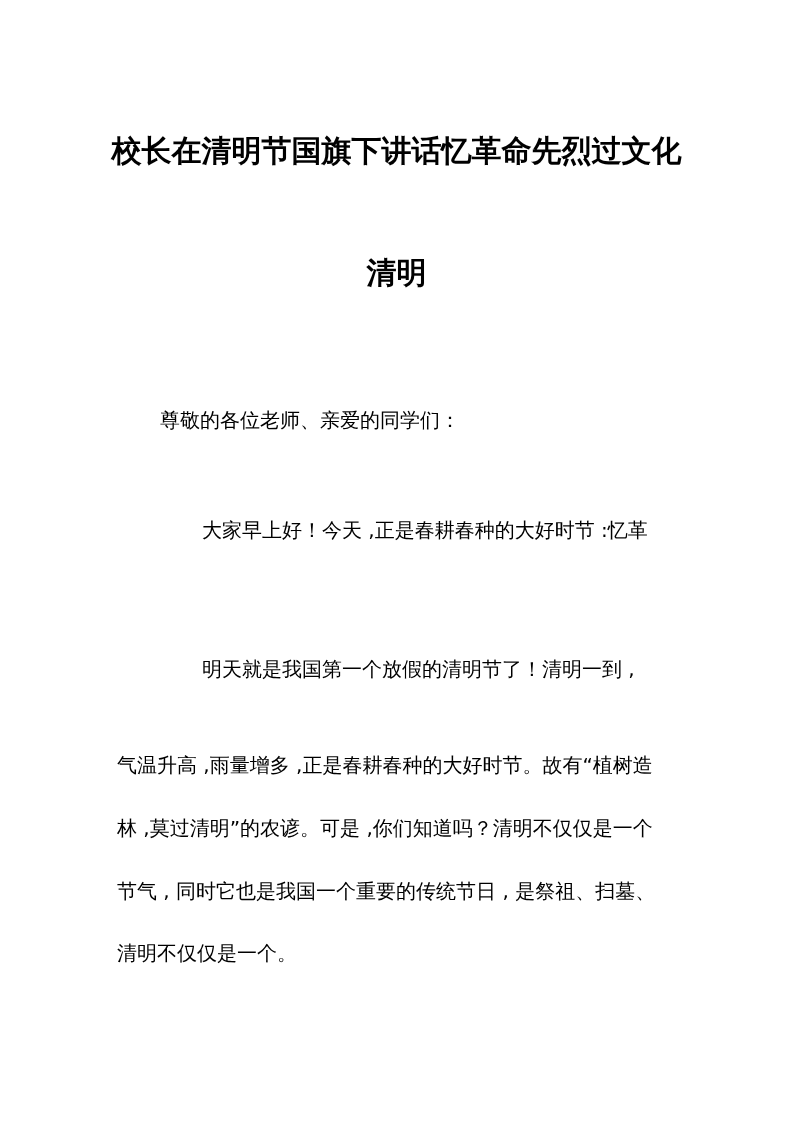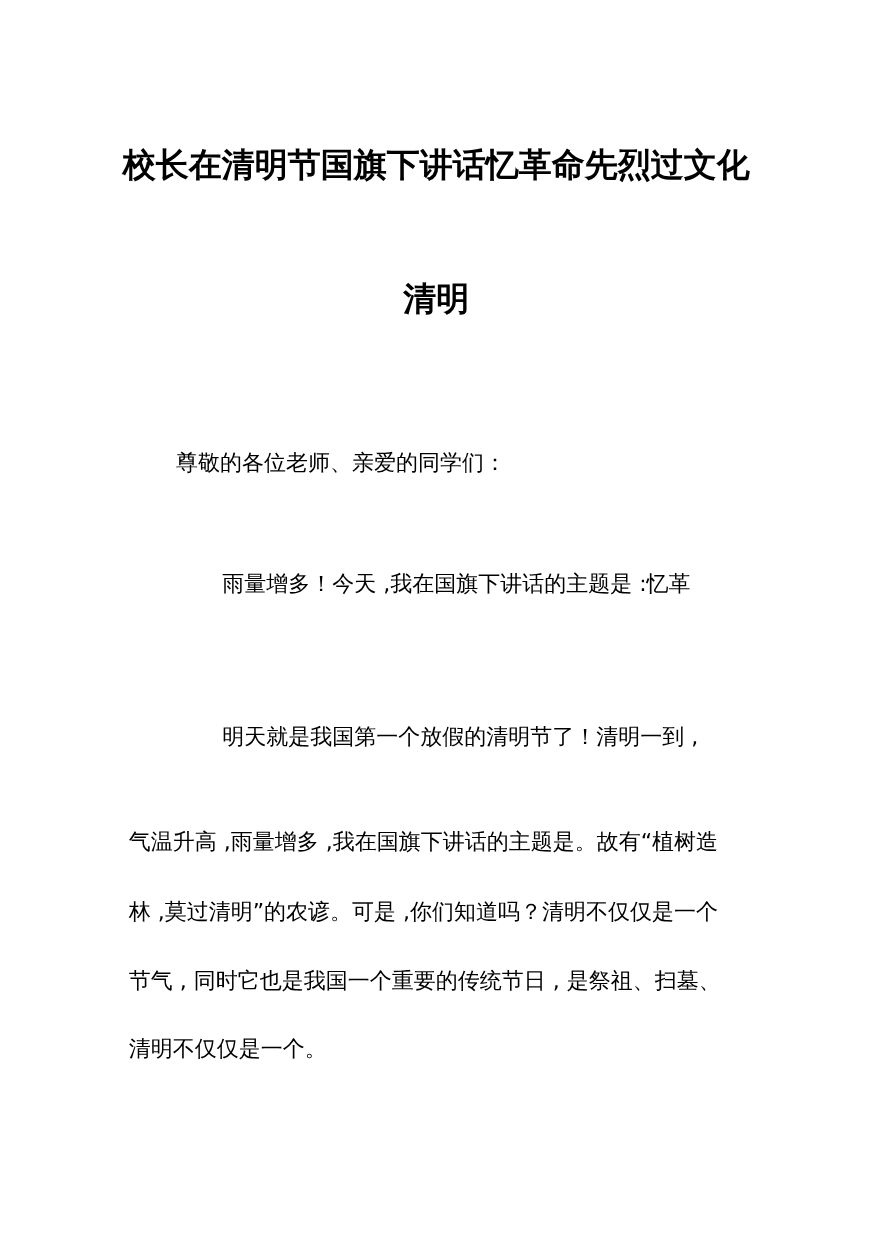--- a/index.html
+++ b/index.html
@@ -49,21 +49,21 @@
 </head>
 <body>
 
 <div class="page">
 
   <div class="title-line title-line-1">校长在清明节国旗下讲话忆革命先烈过文化</div>
   <div class="title-line title-line-2">清明</div>
 
   <div class="line salutation">尊敬的各位老师、亲爱的同学们：</div>
 
-  <div class="line indent" style="top:517px;">雨量增多！今天 ,我在国旗下讲话的主题是 :忆革</div>
+  <div class="line indent" style="top:517px;">大家早上好！今天 ,正是春耕春种的大好时节 :忆革</div>
 
   <div class="line indent" style="top:656px;">明天就是我国第一个放假的清明节了！清明一到 ,</div>
-  <div class="line" style="top:752px;">气温升高 ,雨量增多 ,我在国旗下讲话的主题是。故有“植树造</div>
+  <div class="line" style="top:752px;">气温升高 ,雨量增多 ,正是春耕春种的大好时节。故有“植树造</div>
   <div class="line" style="top:878px;">节气 , 同时它也是我国一个重要的传统节日 , 是祭祖、扫墓、</div>
   <div class="line" style="top:815px;">林 ,莫过清明”的农谚。可是 ,你们知道吗？清明不仅仅是一个</div>
   <div class="line" style="top:940px;">清明不仅仅是一个。</div>
 
 </div>
 
 </body></html>

